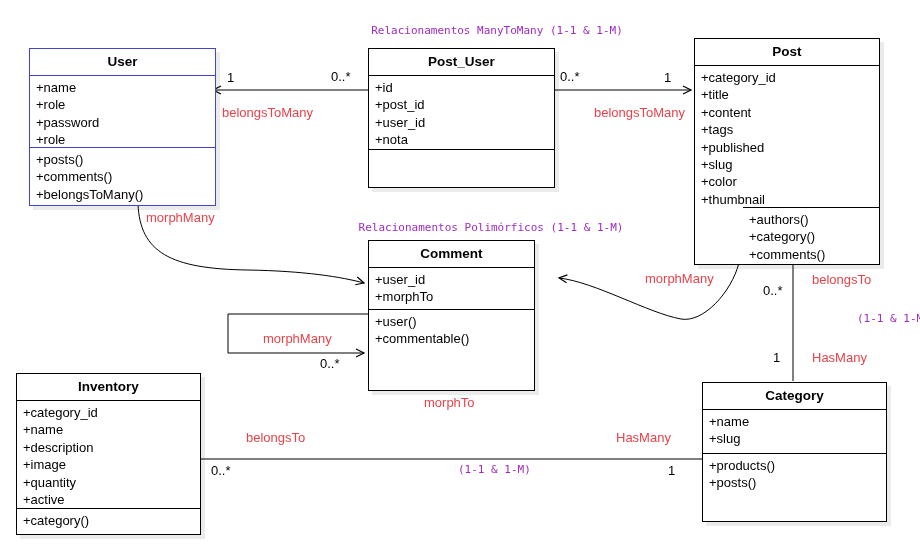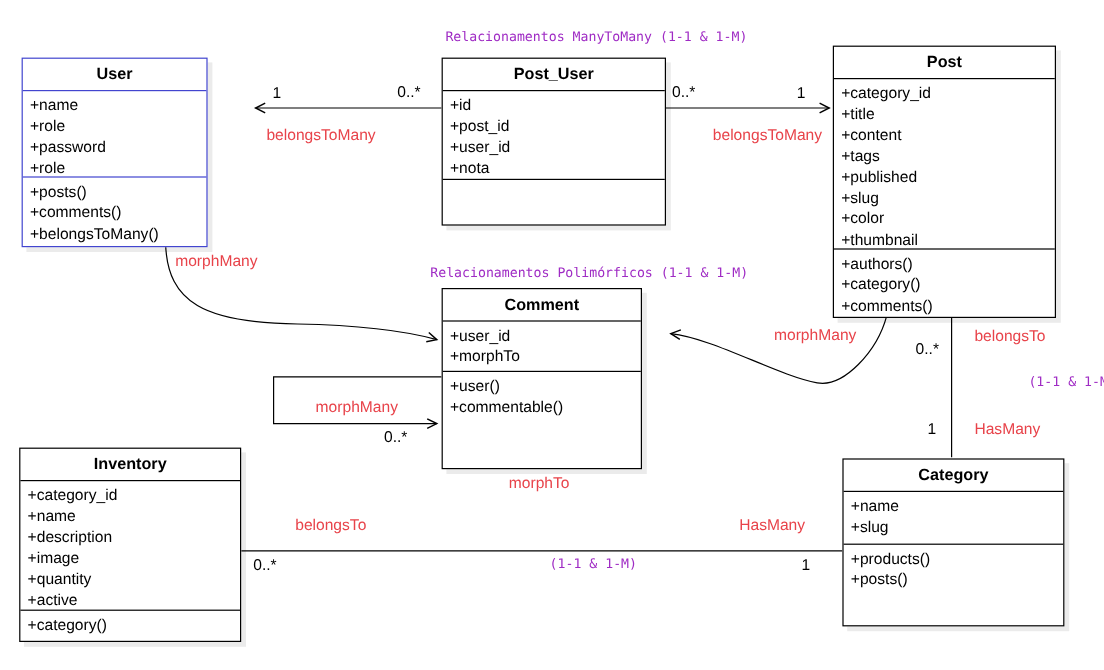--- a/index.html
+++ b/index.html
@@ -51,21 +51,21 @@
 
     <path d="M739,263 C731,293 703,323 681,319 C648,313 595,282 559,278" fill="none" stroke="#000" stroke-width="1" marker-end="url(#openArrow)"></path>
 
     <path d="M368,314 L228,314 L228,353 L364,353" fill="none" stroke="#000" stroke-width="1" marker-end="url(#openArrow)"></path>
 
     <path d="M793,263 L793,381" fill="none" stroke="#000" stroke-width="1"></path>
 
     <path d="M201,459 L702,459" fill="none" stroke="#000" stroke-width="1"></path>
   </svg>
 
-  <div class="uml-box blue" style="left:18px;top:48px;width:155px;">
+  <div class="uml-box blue" style="left:29px;top:48px;width:187px;">
     <div class="uml-title">User</div>
     <div class="uml-section" style="height:72px;">
         <div class="uml-row">+name</div>
         <div class="uml-row">+role</div>
         <div class="uml-row">+password</div>
         <div class="uml-row">+role</div>
       </div>
     <div class="uml-section" style="height:58px;">
         <div class="uml-row">+posts()</div>
         <div class="uml-row">+comments()</div>
@@ -89,21 +89,21 @@
     <div class="uml-section" style="height:142px;">
         <div class="uml-row">+category_id</div>
         <div class="uml-row">+title</div>
         <div class="uml-row">+content</div>
         <div class="uml-row">+tags</div>
         <div class="uml-row">+published</div>
         <div class="uml-row">+slug</div>
         <div class="uml-row">+color</div>
         <div class="uml-row">+thumbnail</div>
       </div>
-    <div class="uml-section" style="height:57px;">
+    <div class="uml-section" style="height:57px;margin-left:48px;">
         <div class="uml-row">+authors()</div>
         <div class="uml-row">+category()</div>
         <div class="uml-row">+comments()</div>
       </div>
   </div>
 
   <div class="uml-box" style="left:368px;top:240px;width:167px;">
     <div class="uml-title">Comment</div>
     <div class="uml-section" style="height:42px;">
         <div class="uml-row">+user_id</div>

